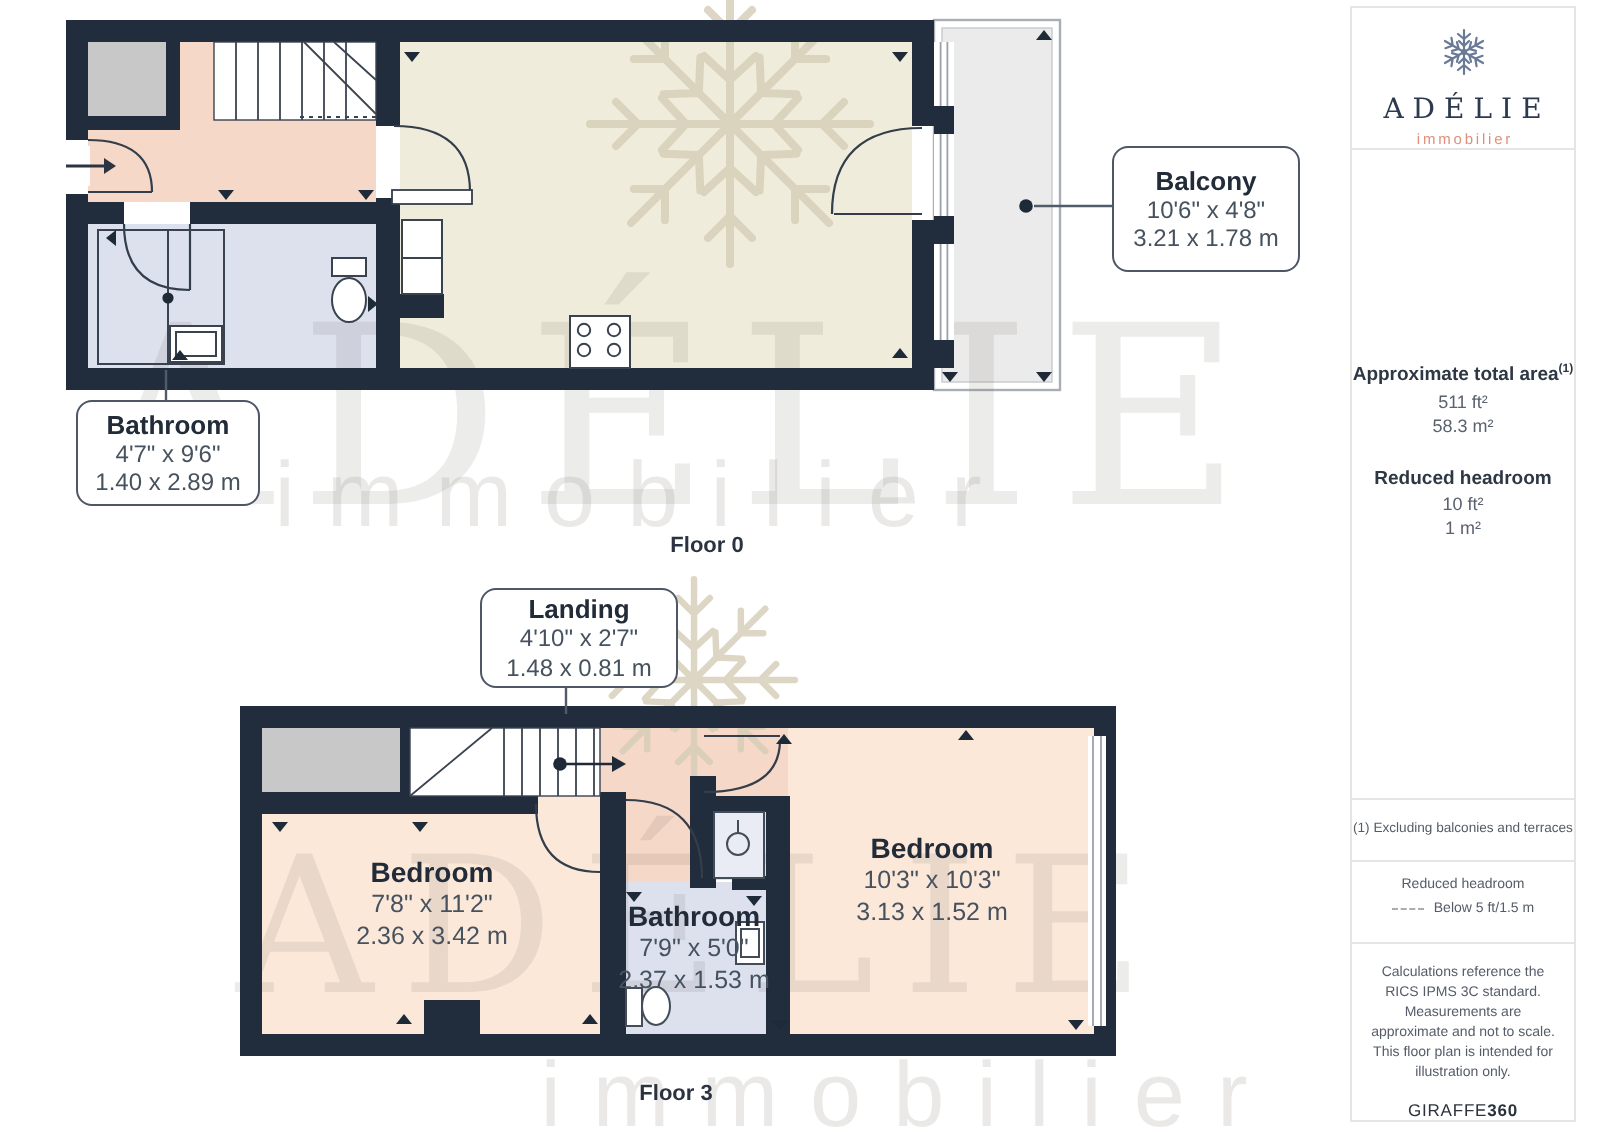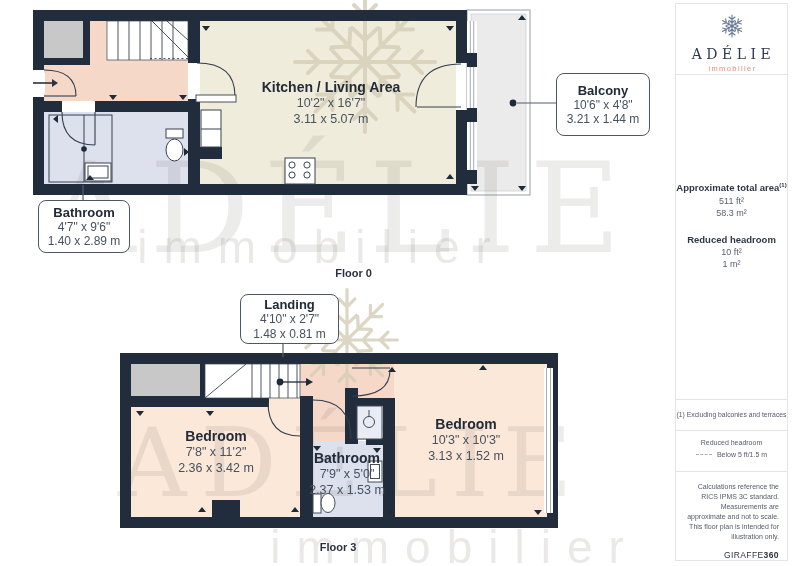--- a/index.html
+++ b/index.html
@@ -33,21 +33,21 @@
   .sb-stats{height:330px;border-bottom:1px solid #e5e5e3;text-align:center;padding-top:104px;}
   .stat-group{margin-bottom:14px;}
   .stat-head{font-weight:700;font-size:9.5px;color:#2e3744;line-height:13px;white-space:nowrap;}
   .stat-head sup{font-size:6px;}
   .stat-val{font-size:9px;color:#5a6270;line-height:12px;}
   .sb-footnote{height:32px;border-bottom:1px solid #e5e5e3;display:flex;align-items:center;justify-content:center;
                font-size:6.8px;color:#555c68;text-align:center;}
   .sb-legend{height:42px;border-bottom:1px solid #e5e5e3;text-align:center;padding-top:8px;font-size:7px;color:#555c68;}
   .legend-row{margin-top:5px;display:flex;align-items:center;justify-content:center;gap:5px;}
   .dash{display:inline-block;width:16px;border-top:1px dashed #adadad;height:0;}
-  .sb-disclaimer{flex:1;text-align:right;padding:10px 8px 0 8px;}
+  .sb-disclaimer{flex:1;text-align:center;padding:10px 8px 0 8px;}
   .sb-disclaimer p{margin:0;font-size:7px;line-height:10px;color:#555c68;}
   .brand360{margin-top:8px;font-size:8.5px;letter-spacing:.4px;color:#2b323c;}
   .g-light{font-weight:400;}
   .g-bold{font-weight:700;}
 </style>
 </head>
 <body>
 
 <div class="stage">
 
@@ -285,25 +285,20 @@
         <path d="M479,370 L487,370 L483,365 Z"></path>
       <path d="M386,510 L394,510 L390,515 Z"></path>
         <path d="M534,510 L542,510 L538,515 Z"></path>
       <path d="M313,446 L321,446 L317,451 Z"></path>
         <path d="M373,448 L381,448 L377,453 Z"></path>
     </g>
 
     <line x1="283" y1="344" x2="283" y2="357" stroke="#515c6b" stroke-width="1.2"></line>
   </svg>
 
-  <div class="room-label" style="left:331px;top:103px;">
-    <div class="rl-title">Kitchen / Living Area</div>
-    <div class="rl-dims">10'2" x 16'7"</div>
-    <div class="rl-dims">3.11 x 5.07 m</div>
-  </div>
   <div class="room-label" style="left:216px;top:452px;">
     <div class="rl-title">Bedroom</div>
     <div class="rl-dims">7'8" x 11'2"</div>
     <div class="rl-dims">2.36 x 3.42 m</div>
   </div>
   <div class="room-label" style="left:347px;top:474px;">
     <div class="rl-title">Bathroom</div>
     <div class="rl-dims">7'9" x 5'0"</div>
     <div class="rl-dims">2.37 x 1.53 m</div>
   </div>
@@ -314,21 +309,21 @@
   </div>
 
   <div class="callout" style="left:38px;top:200px;width:92px;height:53px;">
     <div class="rl-title">Bathroom</div>
     <div class="rl-dims">4'7" x 9'6"</div>
     <div class="rl-dims">1.40 x 2.89 m</div>
   </div>
   <div class="callout" style="left:556px;top:73px;width:94px;height:63px;">
     <div class="rl-title">Balcony</div>
     <div class="rl-dims">10'6" x 4'8"</div>
-    <div class="rl-dims">3.21 x 1.44 m</div>
+    <div class="rl-dims">3.21 x 1.78 m</div>
   </div>
   <div class="callout" style="left:240px;top:294px;width:99px;height:50px;">
     <div class="rl-title">Landing</div>
     <div class="rl-dims">4'10" x 2'7"</div>
     <div class="rl-dims">1.48 x 0.81 m</div>
   </div>
 
   <div class="floor-caption" style="left:331px;top:273px;padding-left:45px;">Floor 0</div>
   <div class="floor-caption" style="left:338px;top:547px;">Floor 3</div>
 

